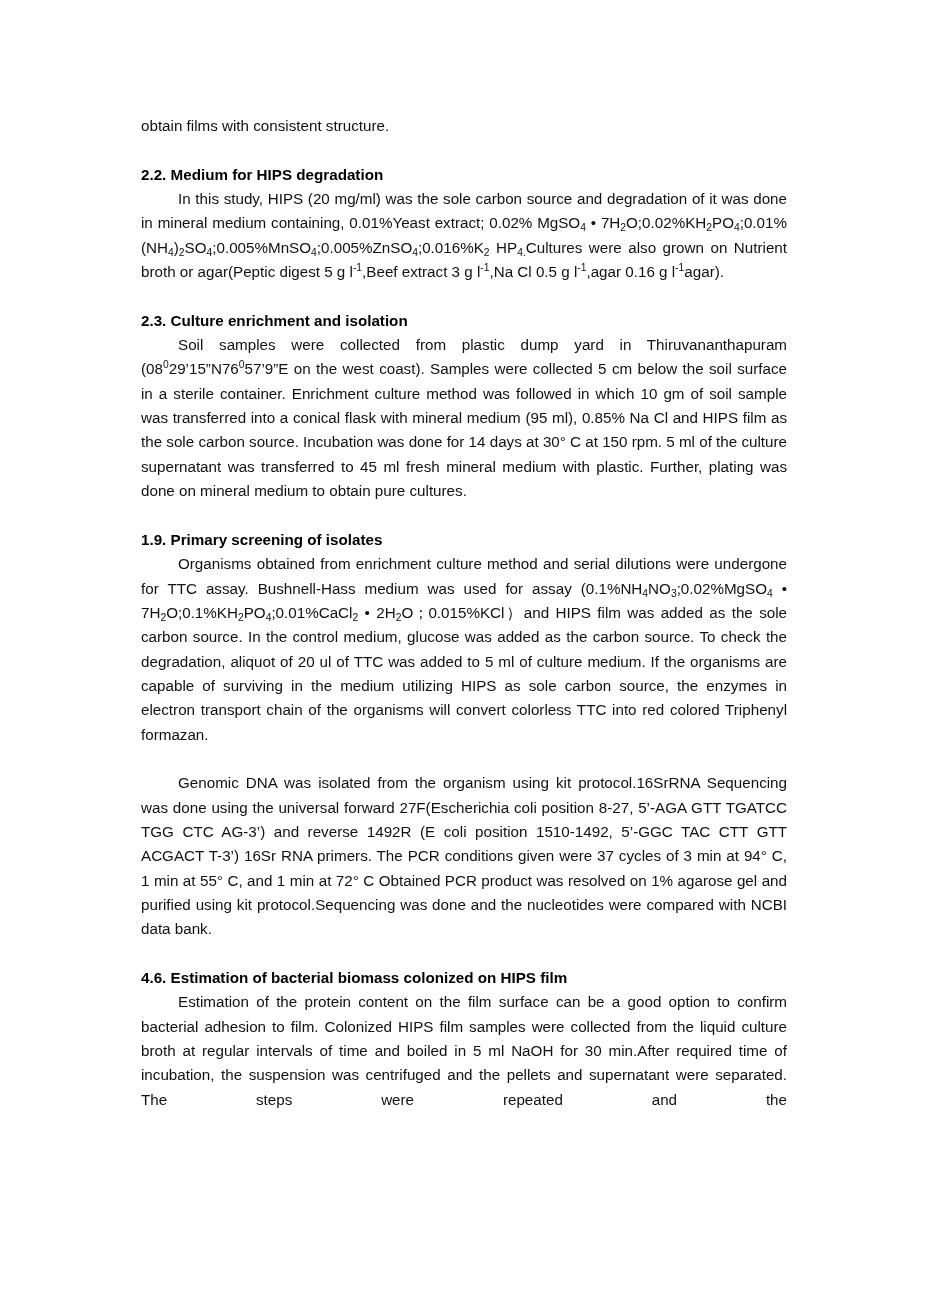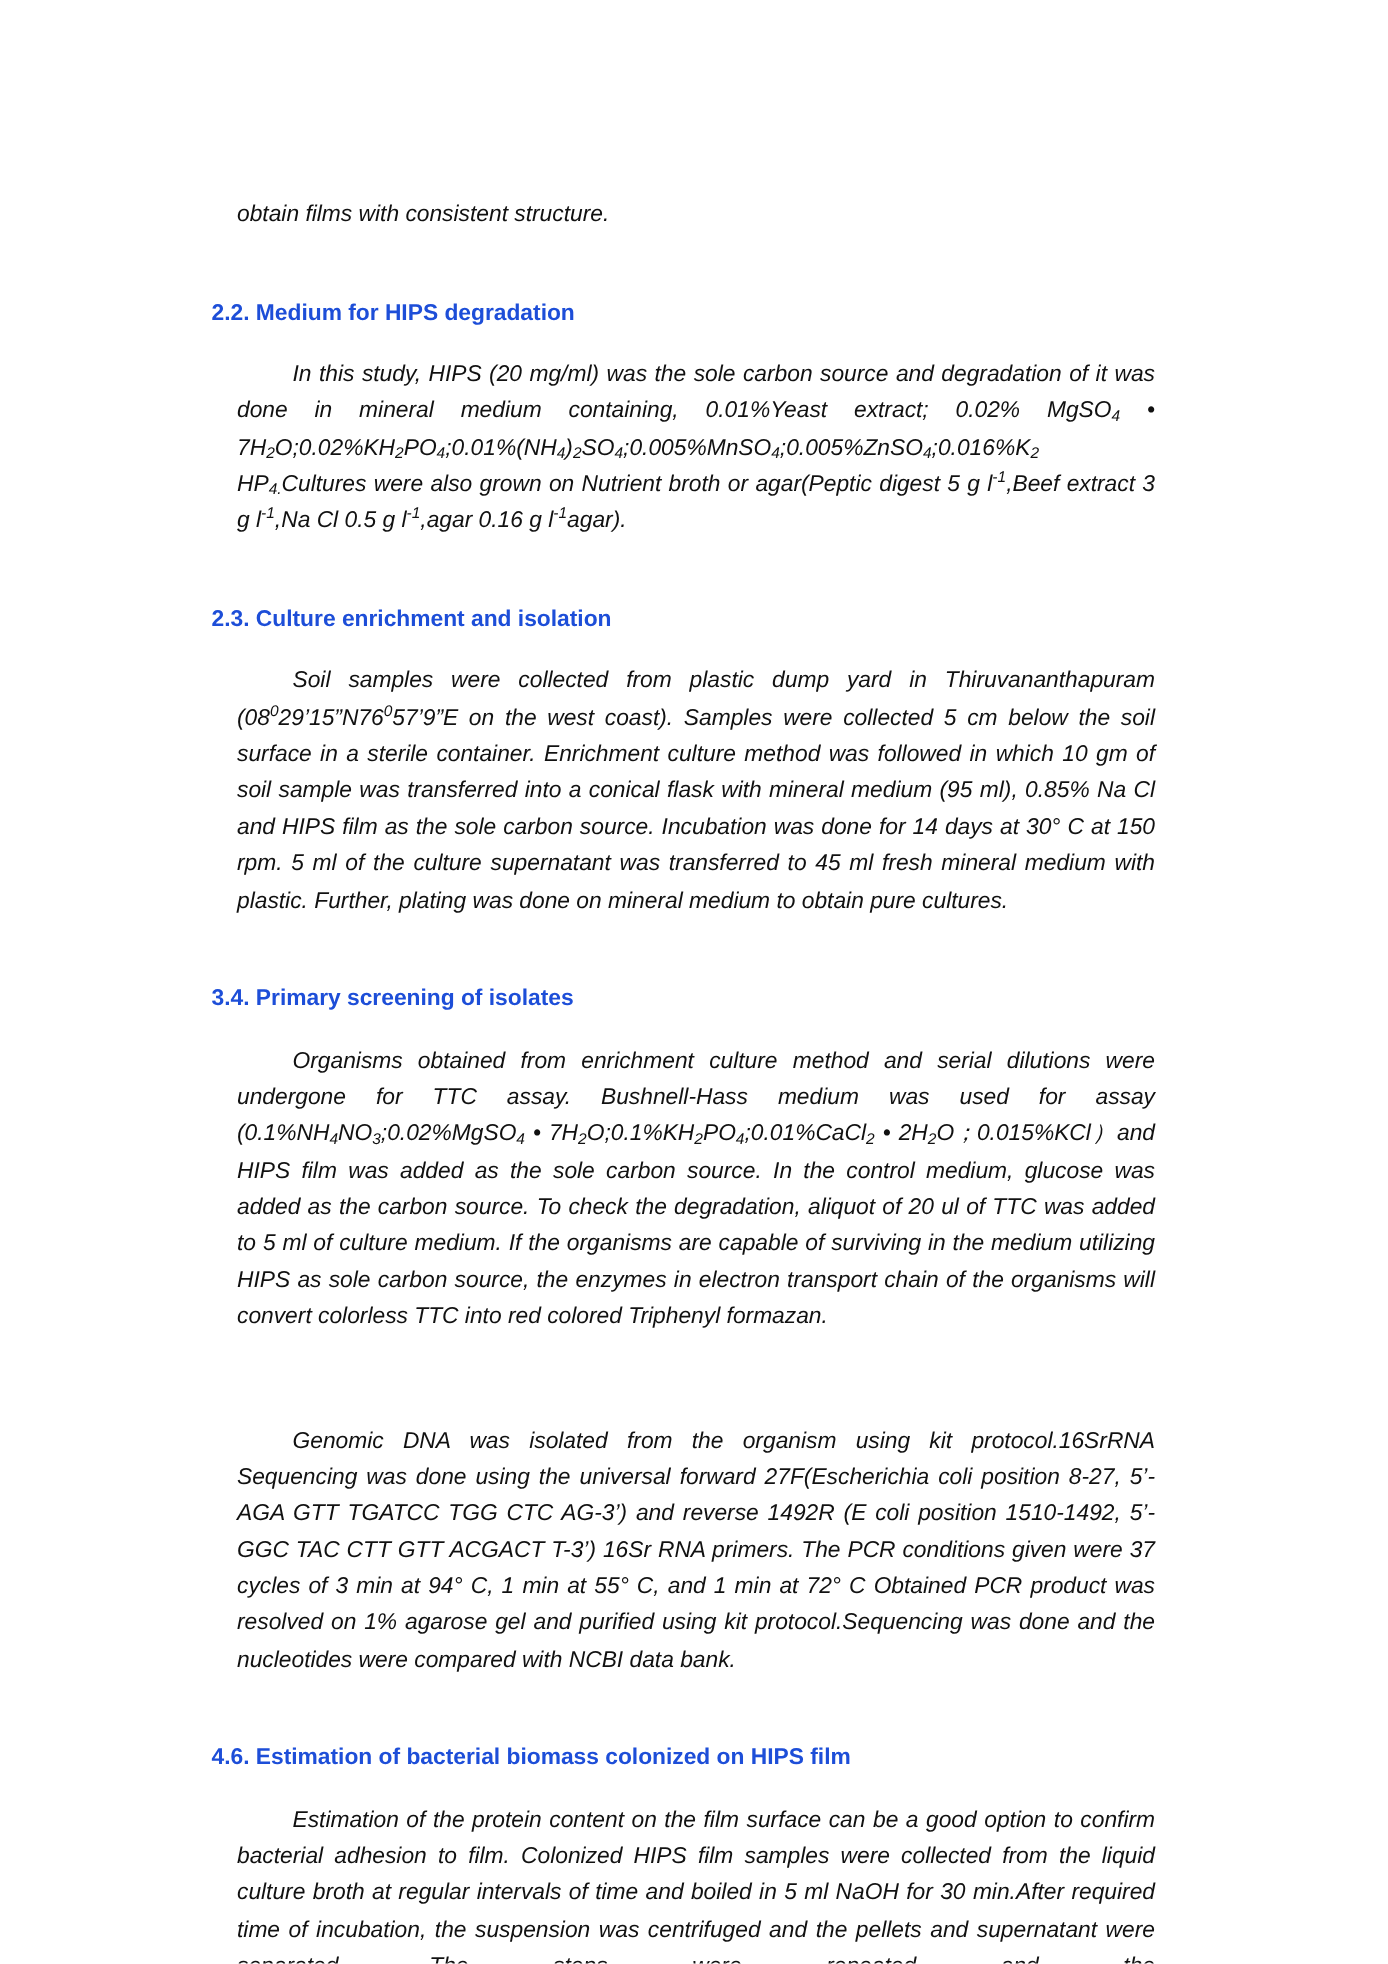--- a/index.html
+++ b/index.html
@@ -7,29 +7,29 @@
   .page {
     position: absolute;
     left: 141px;
     top: 114px;
     width: 646px;
     font-family: "Liberation Sans", "DejaVu Sans", sans-serif;
     font-size: 15.2px;
     line-height: 24.35px;
     color: #111111;
   }
-  .para { margin: 17px; text-align: justify; font-style: italic; }
+  .para { margin: 0; text-align: justify; }
   .indent { text-indent: 37px; }
   .gap { height: 24.35px; }
   h3.heading {
     margin: 0;
     font-size: 15.2px;
     line-height: 24.35px;
     font-weight: bold;
-    color: #1d4ed8;
+    color: #000000;
   }
   sub, sup { font-size: 0.68em; line-height: 0; }
   sub { vertical-align: -0.25em; }
   sup { vertical-align: 0.55em; }
   .last-line-justify { text-align-last: justify; }
 </style>
 </head>
 <body>
 
 <div class="page">
@@ -43,21 +43,21 @@
   </section>
   <div class="gap"></div>
 
   <section>
     <h3 class="heading">2.3. Culture enrichment and isolation</h3>
     <p class="para indent"><span>Soil samples were collected from plastic dump yard in Thiruvananthapuram (08</span><sup>0</sup><span>29’15”N76</span><sup>0</sup><span>57’9”E on the west coast). Samples were collected 5 cm below the soil surface in a sterile container. Enrichment culture method was followed in which 10 gm of soil sample was transferred into a conical flask with mineral medium (95 ml), 0.85% Na Cl and HIPS film as the sole carbon source. Incubation was done for 14 days at 30° C at 150 rpm. 5 ml of the culture supernatant was transferred to 45 ml fresh mineral medium with plastic. Further, plating was done on mineral medium to obtain pure cultures.</span></p>
   </section>
   <div class="gap"></div>
 
   <section>
-    <h3 class="heading">3.4. Primary screening of isolates</h3>
+    <h3 class="heading">1.9. Primary screening of isolates</h3>
     <p class="para indent"><span>Organisms obtained from enrichment culture method and serial dilutions were undergone for TTC assay. Bushnell-Hass medium was used for assay (0.1%NH</span><sub>4</sub><span>NO</span><sub>3</sub><span>;0.02%MgSO</span><sub>4</sub><span> • 7H</span><sub>2</sub><span>O;0.1%KH</span><sub>2</sub><span>PO</span><sub>4</sub><span>;0.01%CaCl</span><sub>2</sub><span> • 2H</span><sub>2</sub><span>O；0.015%KCl）and HIPS film was added as the sole carbon source. In the control medium, glucose was added as the carbon source. To check the degradation, aliquot of 20 ul of TTC was added to 5 ml of culture medium. If the organisms are capable of surviving in the medium utilizing HIPS as sole carbon source, the enzymes in electron transport chain of the organisms will convert colorless TTC into red colored Triphenyl formazan.</span></p>
   </section>
   <div class="gap"></div>
 
   <section>
     <p class="para indent">Genomic DNA was isolated from the organism using kit protocol.16SrRNA Sequencing was done using the universal forward 27F(Escherichia coli position 8-27, 5’-AGA GTT TGATCC TGG CTC AG-3’) and reverse 1492R (E coli position 1510-1492, 5’-GGC TAC CTT GTT ACGACT T-3’) 16Sr RNA primers. The PCR conditions given were 37 cycles of 3 min at 94° C, 1 min at 55° C, and 1 min at 72° C Obtained PCR product was resolved on 1% agarose gel and purified using kit protocol.Sequencing was done and the nucleotides were compared with NCBI data bank.</p>
   </section>
   <div class="gap"></div>
 
   <section>

